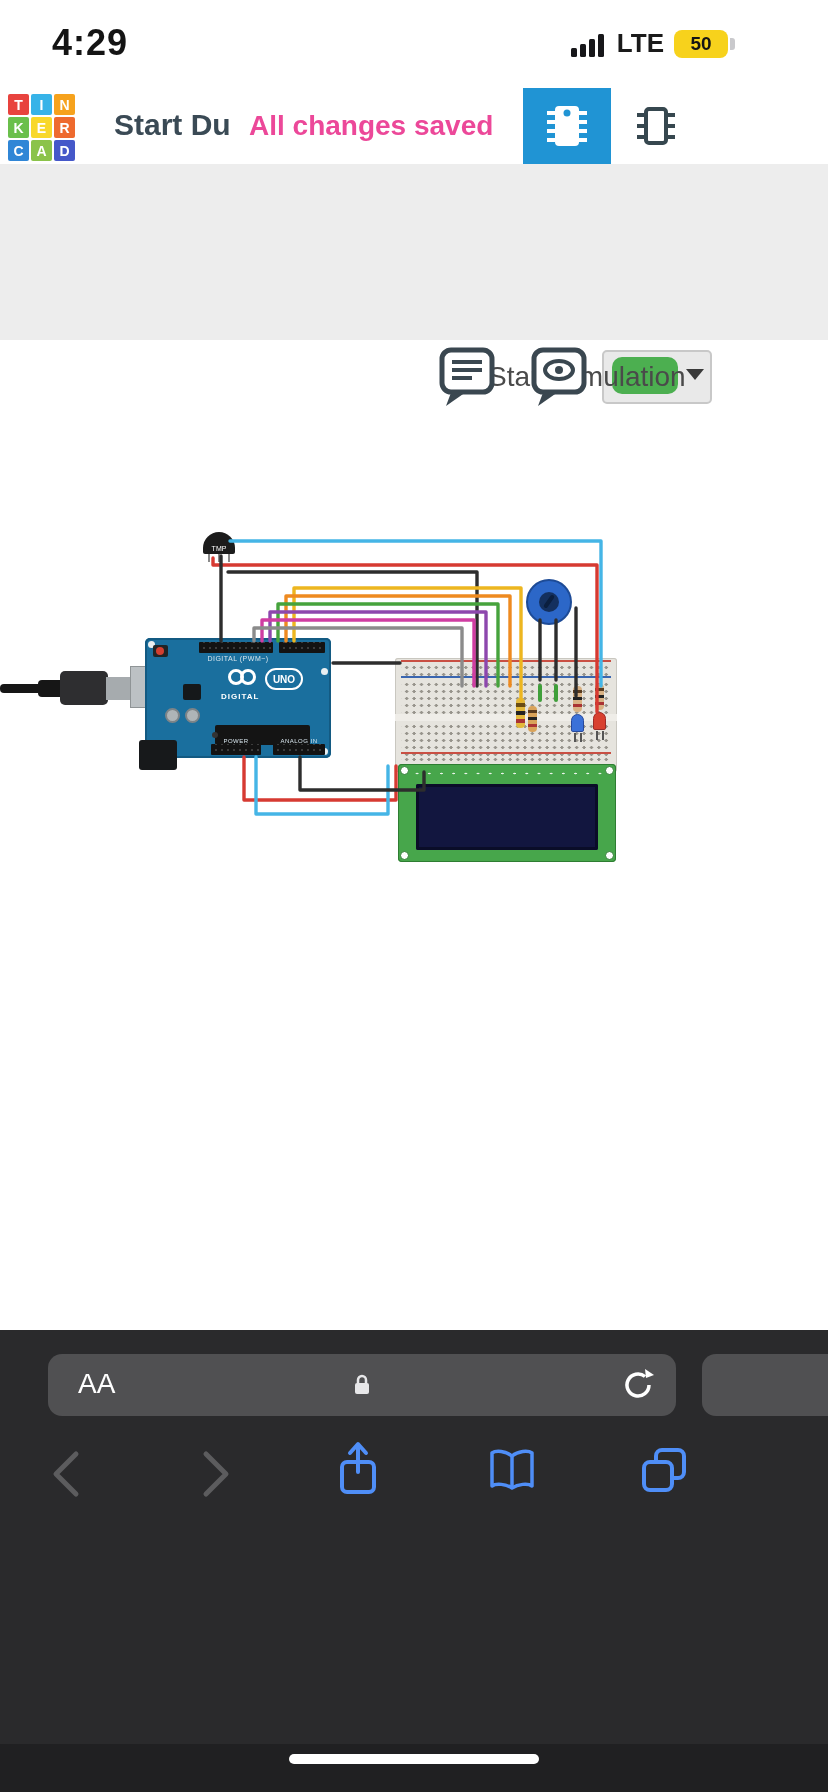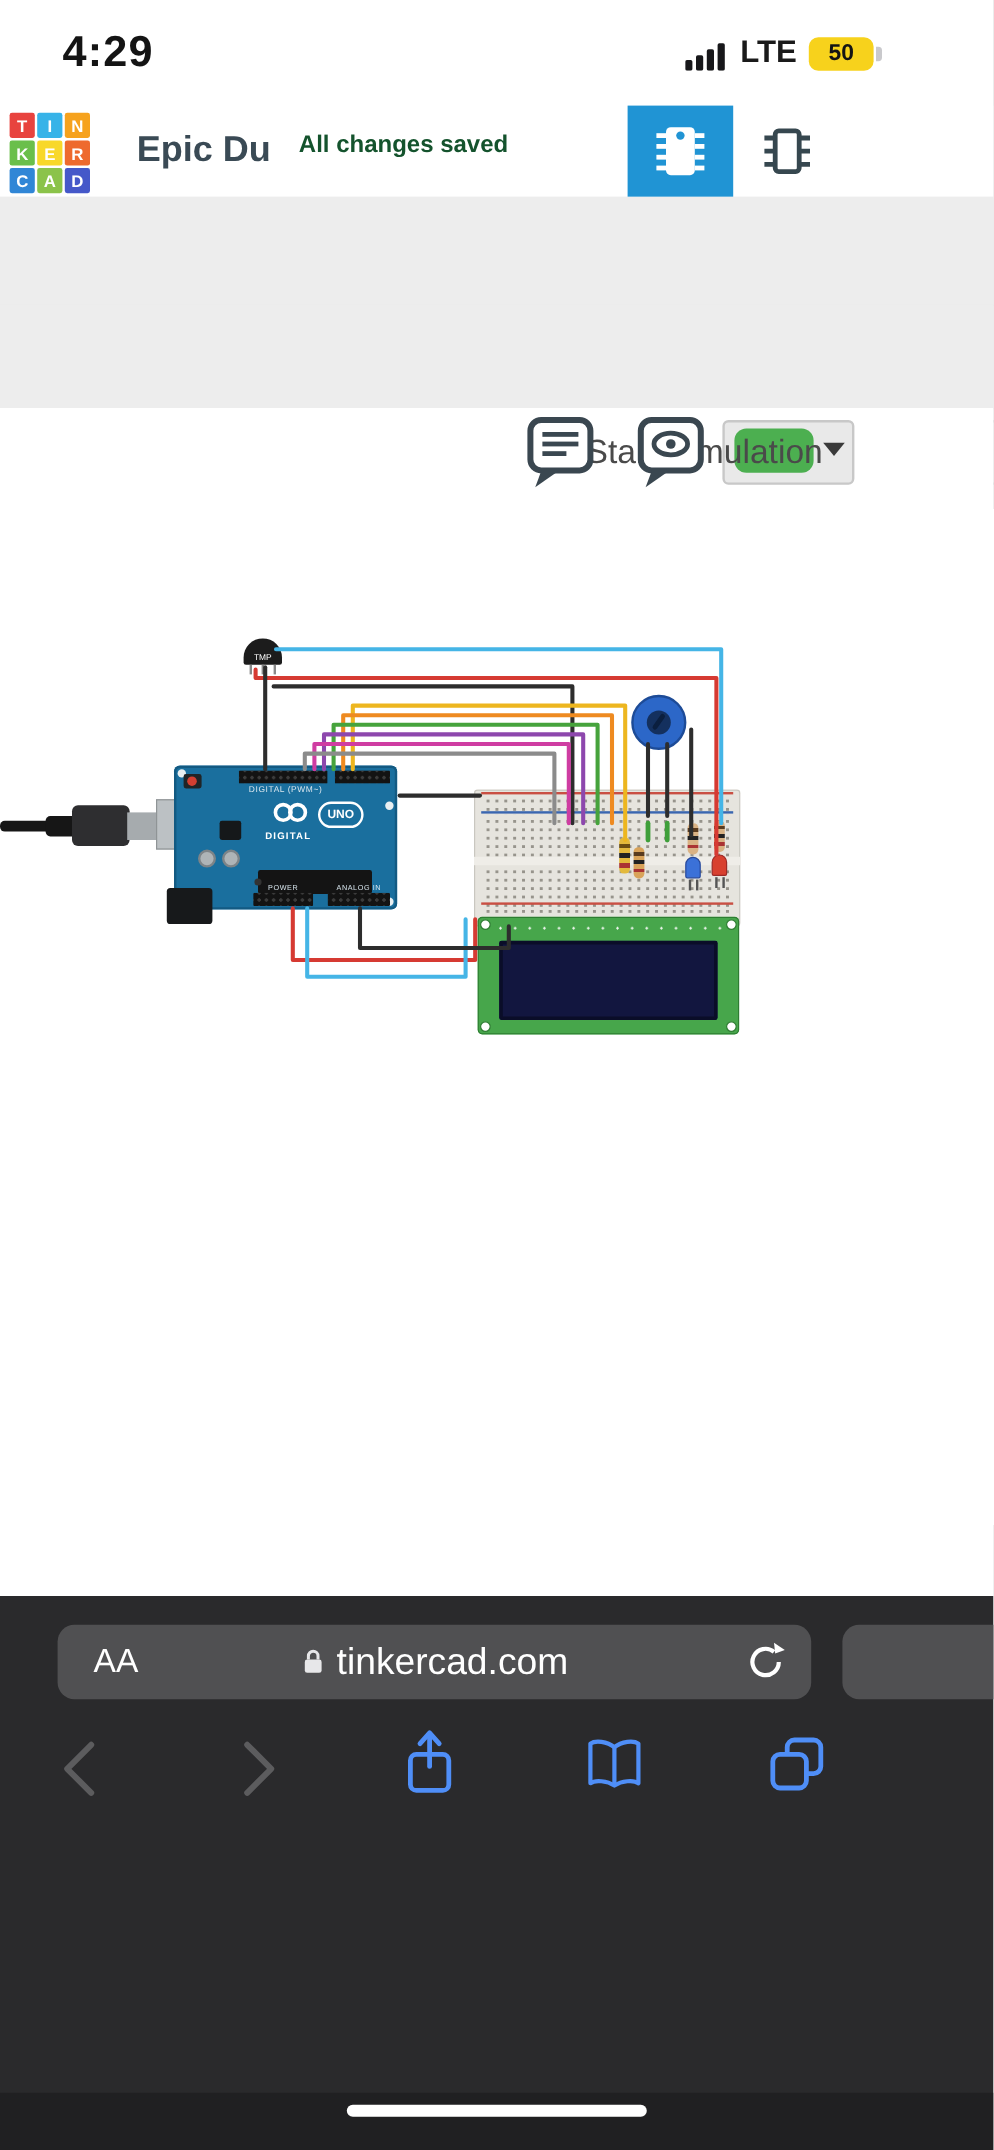--- a/index.html
+++ b/index.html
@@ -1,32 +1,32 @@
 <!DOCTYPE html>
 <html><head>
 <meta charset="utf-8">
 <style>
   html,body{margin:0;padding:0;background:#ddd;}
   #page{position:relative;width:828px;height:1792px;background:#ffffff;overflow:hidden;
         font-family:"Liberation Sans",sans-serif;-webkit-font-smoothing:antialiased;}
 
   
   .status-time{position:absolute;left:52px;top:22px;font-size:36px;font-weight:700;color:#141414;letter-spacing:1px;}
-  .status-right{position:absolute;right:100px;top:28px;display:flex;align-items:flex-end;gap:10px;}
+  .status-right{position:absolute;right:100px;top:28px;display:flex;align-items:center;gap:10px;}
   .net-label{font-size:26px;font-weight:600;color:#1a1a1a;}
   .battery{position:relative;width:54px;height:28px;border-radius:8px;display:flex;align-items:center;justify-content:center;
            font-size:19px;font-weight:700;color:#141414;}
   .battery-cap{position:absolute;right:-7px;top:8px;width:5px;height:12px;border-radius:0 3px 3px 0;background:#c9c9cc;}
 
   
   .app-header{position:absolute;top:88px;left:0;width:828px;height:76px;background:#fff;border-bottom:1px solid #e4e4e4;}
   .logo{position:absolute;left:8px;top:6px;display:grid;grid-template-columns:repeat(3,21px);grid-auto-rows:21px;gap:2px;}
   .logo-tile{display:flex;align-items:center;justify-content:center;color:#fff;font-weight:700;font-size:14px;border-radius:2px;}
   .design-title{position:absolute;left:114px;top:20px;font-size:30px;font-weight:700;color:#3a4a55;}
-  .autosave{position:absolute;left:249px;top:22px;font-size:20px;font-weight:700;color:#14532d;}
+  .autosave{position:absolute;left:249px;top:22px;font-size:28px;font-weight:700;color:#ec4899;}
   .chip-btn-active{position:absolute;left:523px;top:0;width:88px;height:76px;background:#2094d4;display:flex;align-items:center;justify-content:center;}
   .chip-btn{position:absolute;left:630px;top:12px;width:52px;height:52px;display:flex;align-items:center;justify-content:center;}
   .header-sliver{position:absolute;left:817px;top:100px;width:5px;height:44px;background:#36474f;border-radius:2px;}
 
   
   .toolbar1{position:absolute;top:164px;left:0;width:828px;height:90px;background:#ededed;border-bottom:1px solid #e3e3e3;}
   .toolbar2{position:absolute;top:254px;left:0;width:828px;height:86px;background:#ededed;border-bottom:1px solid #dddddd;}
   .tb-divider{position:absolute;width:1px;background:#d0d0d0;}
   .icon-btn{position:absolute;display:flex;align-items:center;justify-content:center;}
   .code-btn{position:absolute;left:262px;top:186px;width:146px;height:50px;border:2px solid #c8c8c8;border-radius:5px;
@@ -144,21 +144,21 @@
       <span class="logo-tile" style="background: rgb(232, 67, 62);">T</span>
       <span class="logo-tile" style="background: rgb(55, 179, 232);">I</span>
       <span class="logo-tile" style="background: rgb(246, 162, 29);">N</span>
       <span class="logo-tile" style="background: rgb(106, 191, 75);">K</span>
       <span class="logo-tile" style="background: rgb(248, 216, 42);">E</span>
       <span class="logo-tile" style="background: rgb(238, 106, 46);">R</span>
       <span class="logo-tile" style="background: rgb(48, 134, 214);">C</span>
       <span class="logo-tile" style="background: rgb(139, 195, 74);">A</span>
       <span class="logo-tile" style="background: rgb(69, 88, 201);">D</span>
     </div>
-    <span class="design-title">Epic Du</span>
+    <span class="design-title">Start Du</span>
     <span class="autosave">All changes saved</span>
     <div class="chip-btn-active">
       <svg width="42" height="52" viewBox="0 0 42 52">
         <rect x="9" y="6" width="24" height="40" rx="4" fill="#fff"></rect>
         <rect x="1" y="11" width="8" height="4" fill="#fff"></rect>
           <rect x="1" y="20" width="8" height="4" fill="#fff"></rect>
         <rect x="1" y="29" width="8" height="4" fill="#fff"></rect>
           <rect x="1" y="38" width="8" height="4" fill="#fff"></rect>
         <rect x="33" y="11" width="8" height="4" fill="#fff"></rect>
           <rect x="33" y="20" width="8" height="4" fill="#fff"></rect>
@@ -368,21 +368,20 @@
     </svg>
 
   <div class="safari">
     <div class="url-pill">
       <span class="reader-btn">AA</span>
       <div class="url-center">
         <svg width="20" height="26" viewBox="0 0 20 26">
           <rect x="3" y="11" width="14" height="11" rx="2" fill="#e7e7e9"></rect>
           <path d="M6 11 V8 a4 4 0 0 1 8 0 V11" fill="none" stroke="#e7e7e9" stroke-width="2.5"></path>
         </svg>
-        <span class="url-text">tinkercad.com</span>
       </div>
       <span class="reload-btn">
         <svg width="36" height="36" viewBox="0 0 36 36">
           <path d="M29 18 a11 11 0 1 1 -4 -8.5" fill="none" stroke="#fff" stroke-width="3.5"></path>
           <path d="M25 2 L26 11 L34 8 Z" fill="#fff"></path>
         </svg>
       </span>
     </div>
     <div class="pill-partial"></div>
 

